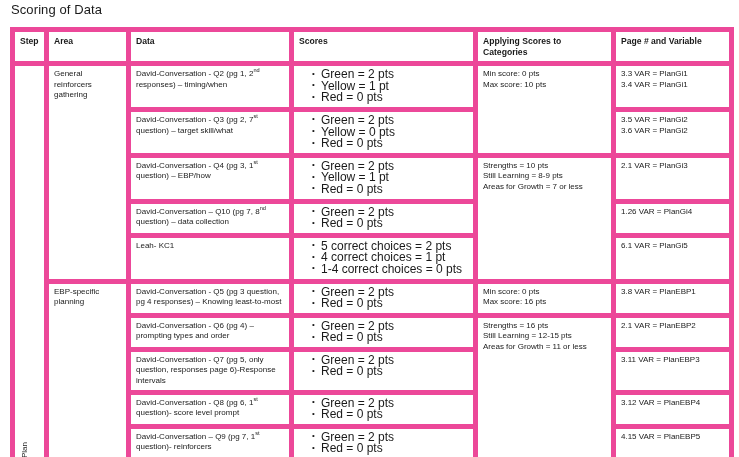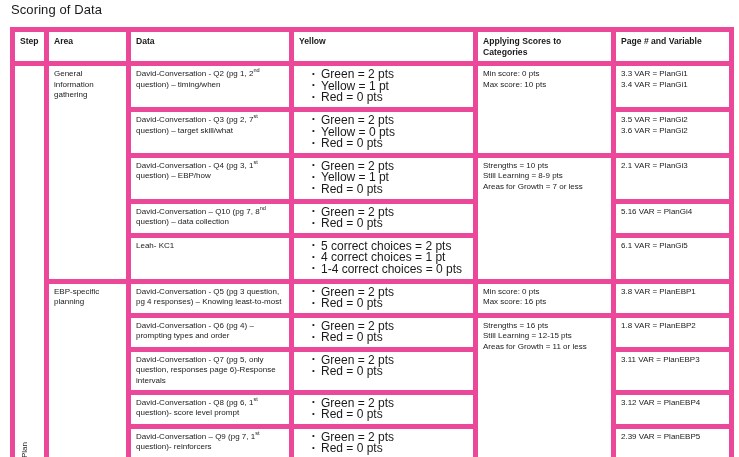--- a/index.html
+++ b/index.html
@@ -115,33 +115,33 @@
         <col class="c-data">
       <col class="c-scores">
         <col class="c-apply">
         <col class="c-page">
     </colgroup>
     <thead>
       <tr>
         <th>Step</th>
         <th>Area</th>
         <th>Data</th>
-        <th>Yellow</th>
+        <th>Scores</th>
         <th>Applying Scores to Categories</th>
         <th>Page # and Variable</th>
       </tr>
     </thead>
     <tbody>
 
       <tr>
         <td class="step-cell" rowspan="10">
           <span class="step-label">Plan</span>
         </td>
-        <td rowspan="5">General information gathering</td>
-        <td><span>David-Conversation - Q2 (pg 1, 2</span><sup>nd</sup><span> question) – timing/when</span></td>
+        <td rowspan="5">General reinforcers gathering</td>
+        <td><span>David-Conversation - Q2 (pg 1, 2</span><sup>nd</sup><span> responses) – timing/when</span></td>
         <td>
           <ul class="bullets">
             <li>Green = 2 pts</li>
             <li>Yellow = 1 pt</li>
             <li>Red = 0 pts</li>
           </ul>
         </td>
         <td rowspan="2"><span class="apply-block">Min score: 0 pts
 Max score: 10 pts</span></td>
         <td><span class="apply-block">3.3 VAR = PlanGi1
@@ -177,21 +177,21 @@
       </tr>
 
       <tr>
         <td><span>David-Conversation – Q10 (pg 7, 8</span><sup>nd</sup><span> question) – data collection</span></td>
         <td>
           <ul class="bullets">
             <li>Green = 2 pts</li>
             <li>Red = 0 pts</li>
           </ul>
         </td>
-        <td><span class="apply-block">5.16 VAR = PlanGi4</span></td>
+        <td><span class="apply-block">1.26 VAR = PlanGi4</span></td>
       </tr>
 
       <tr>
         <td><span>Leah- KC1</span></td>
         <td>
           <ul class="bullets">
             <li>5 correct choices = 2 pts</li>
             <li>4 correct choices = 1 pt</li>
             <li>1-4 correct choices = 0 pts</li>
           </ul>
@@ -217,21 +217,21 @@
         <td><span>David-Conversation - Q6 (pg 4) – prompting types and order</span></td>
         <td>
           <ul class="bullets">
             <li>Green = 2 pts</li>
             <li>Red = 0 pts</li>
           </ul>
         </td>
         <td rowspan="4"><span class="apply-block">Strengths = 16 pts
 Still Learning = 12-15 pts
 Areas for Growth = 11 or less</span></td>
-        <td><span class="apply-block">1.8 VAR = PlanEBP2</span></td>
+        <td><span class="apply-block">2.1 VAR = PlanEBP2</span></td>
       </tr>
 
       <tr>
         <td><span>David-Conversation - Q7 (pg 5, only question, responses page 6)-Response intervals</span></td>
         <td>
           <ul class="bullets">
             <li>Green = 2 pts</li>
             <li>Red = 0 pts</li>
           </ul>
         </td>
@@ -250,18 +250,18 @@
       </tr>
 
       <tr>
         <td><span>David-Conversation – Q9 (pg 7, 1</span><sup>st</sup><span> question)- reinforcers</span></td>
         <td>
           <ul class="bullets">
             <li>Green = 2 pts</li>
             <li>Red = 0 pts</li>
           </ul>
         </td>
-        <td><span class="apply-block">2.39 VAR = PlanEBP5</span></td>
+        <td><span class="apply-block">4.15 VAR = PlanEBP5</span></td>
       </tr>
 
     </tbody>
   </table>
 </div>
 
 </body></html>

